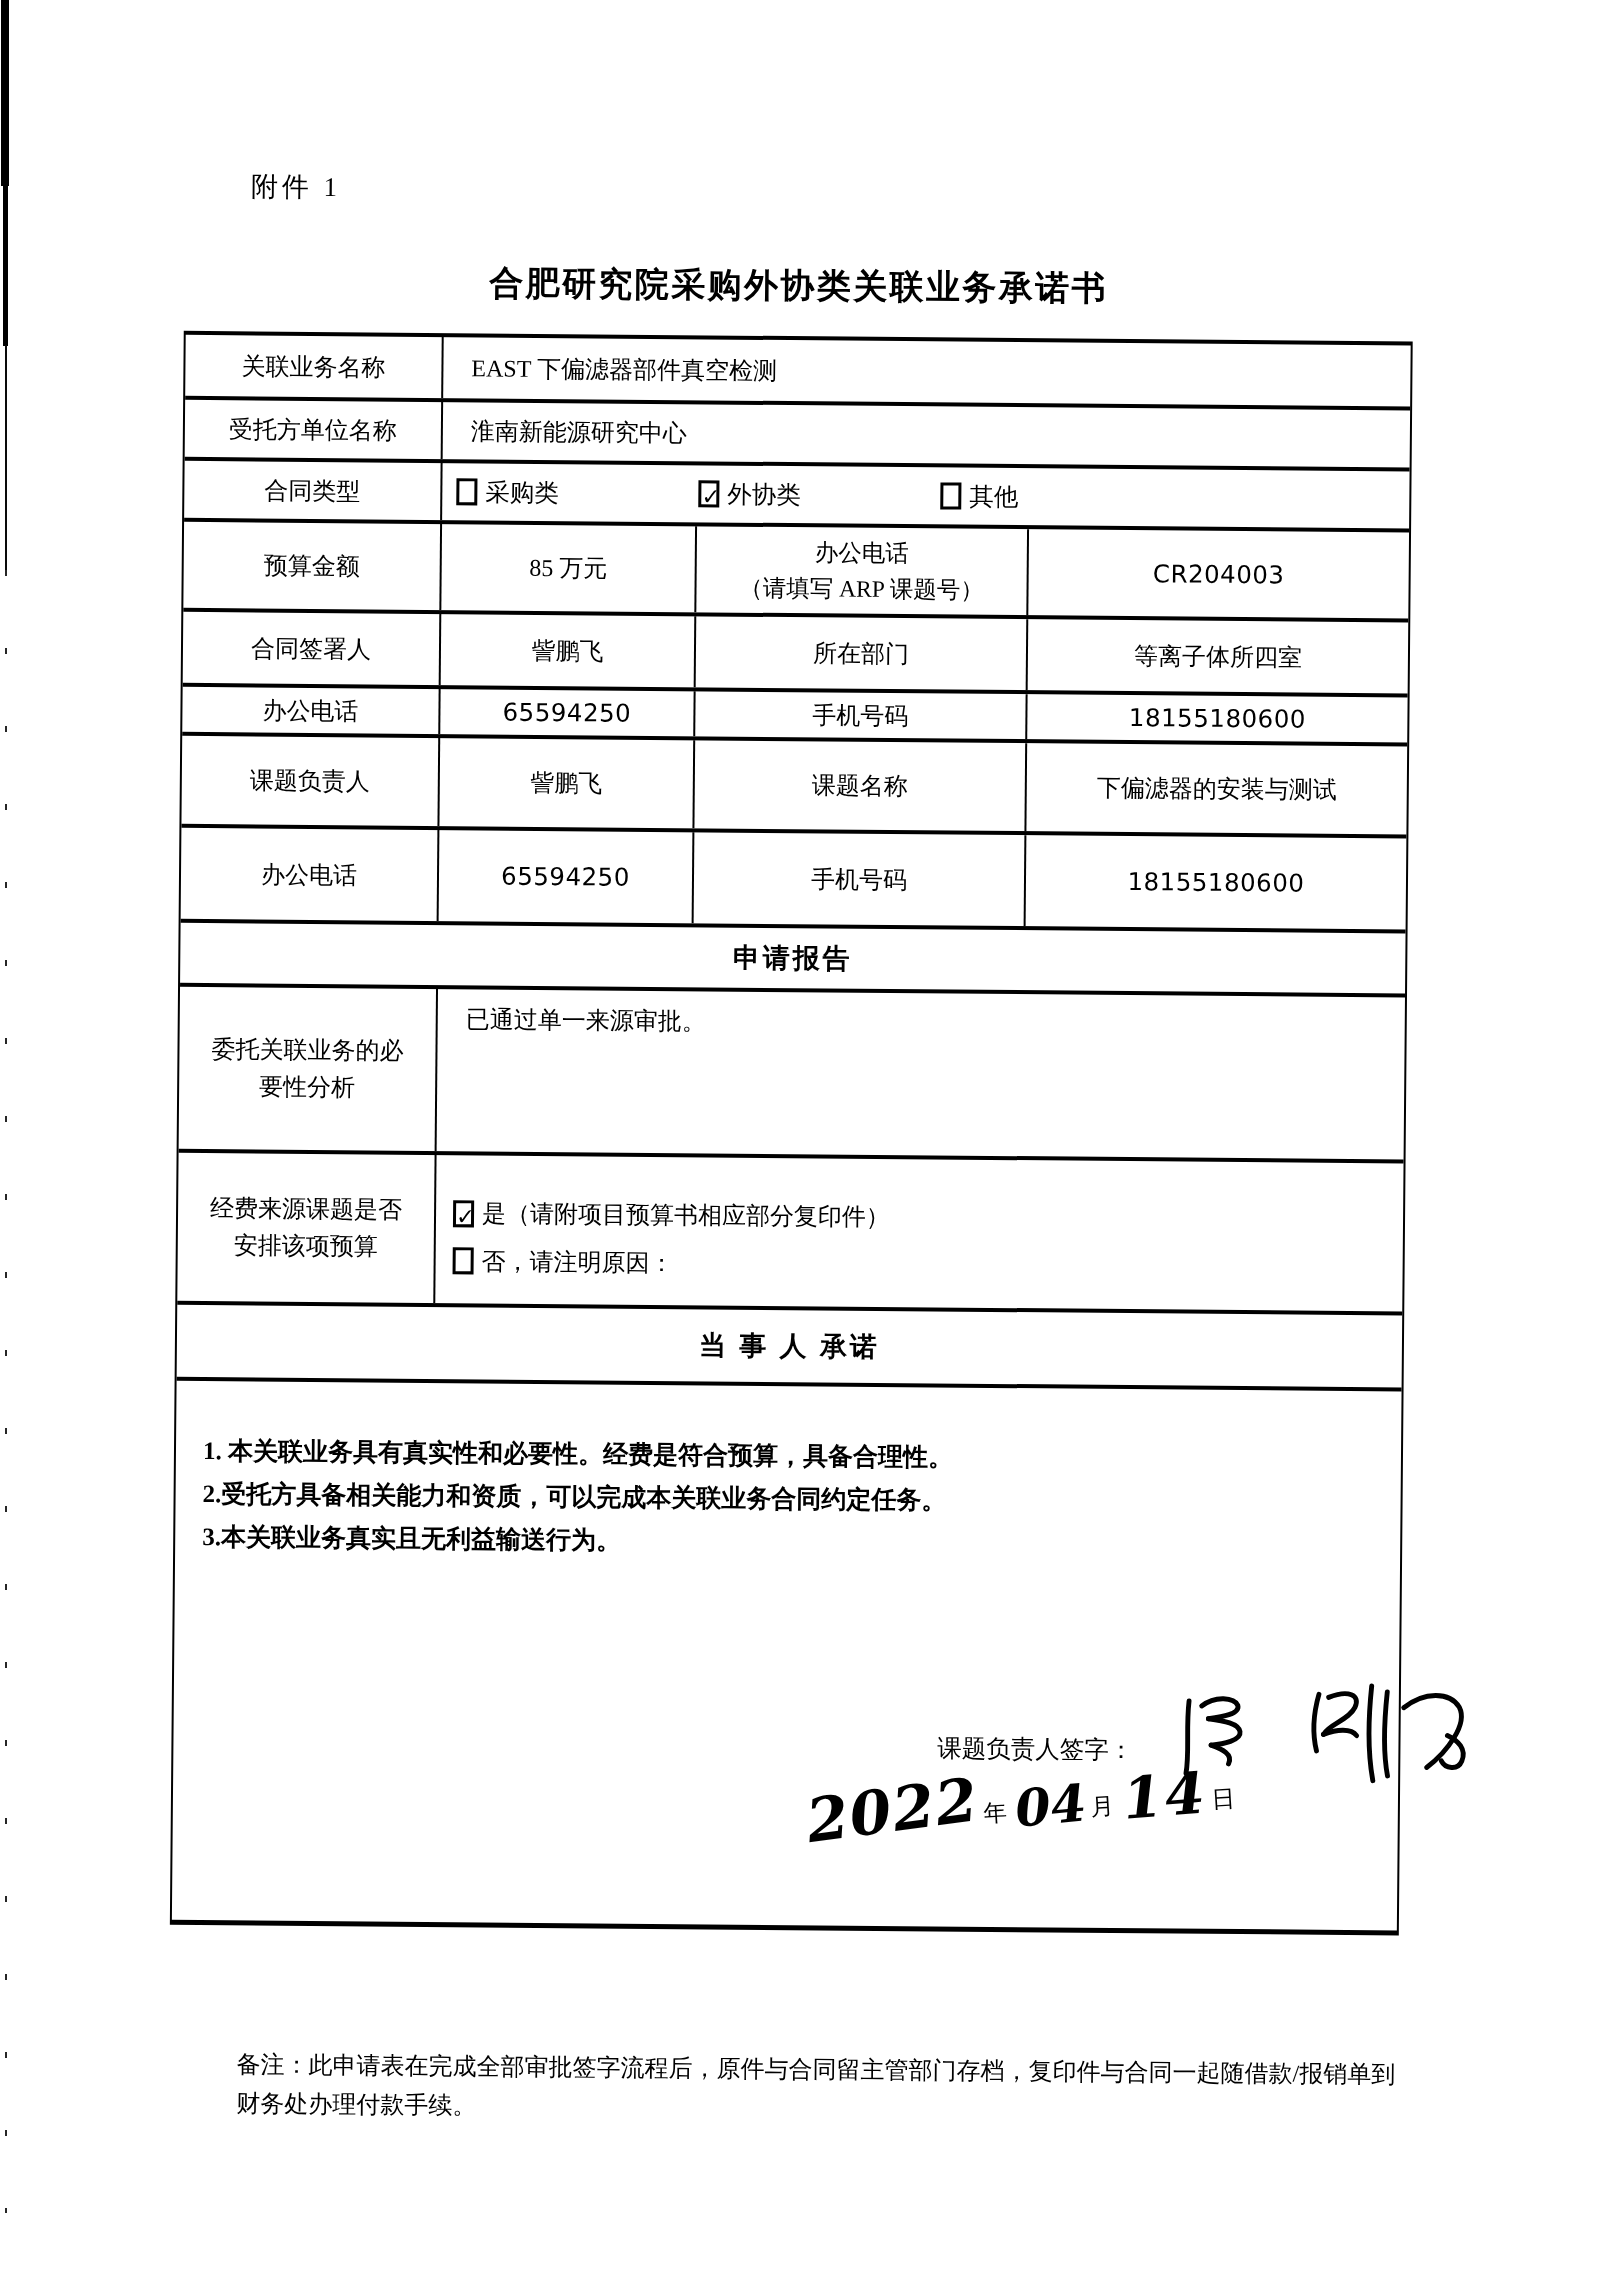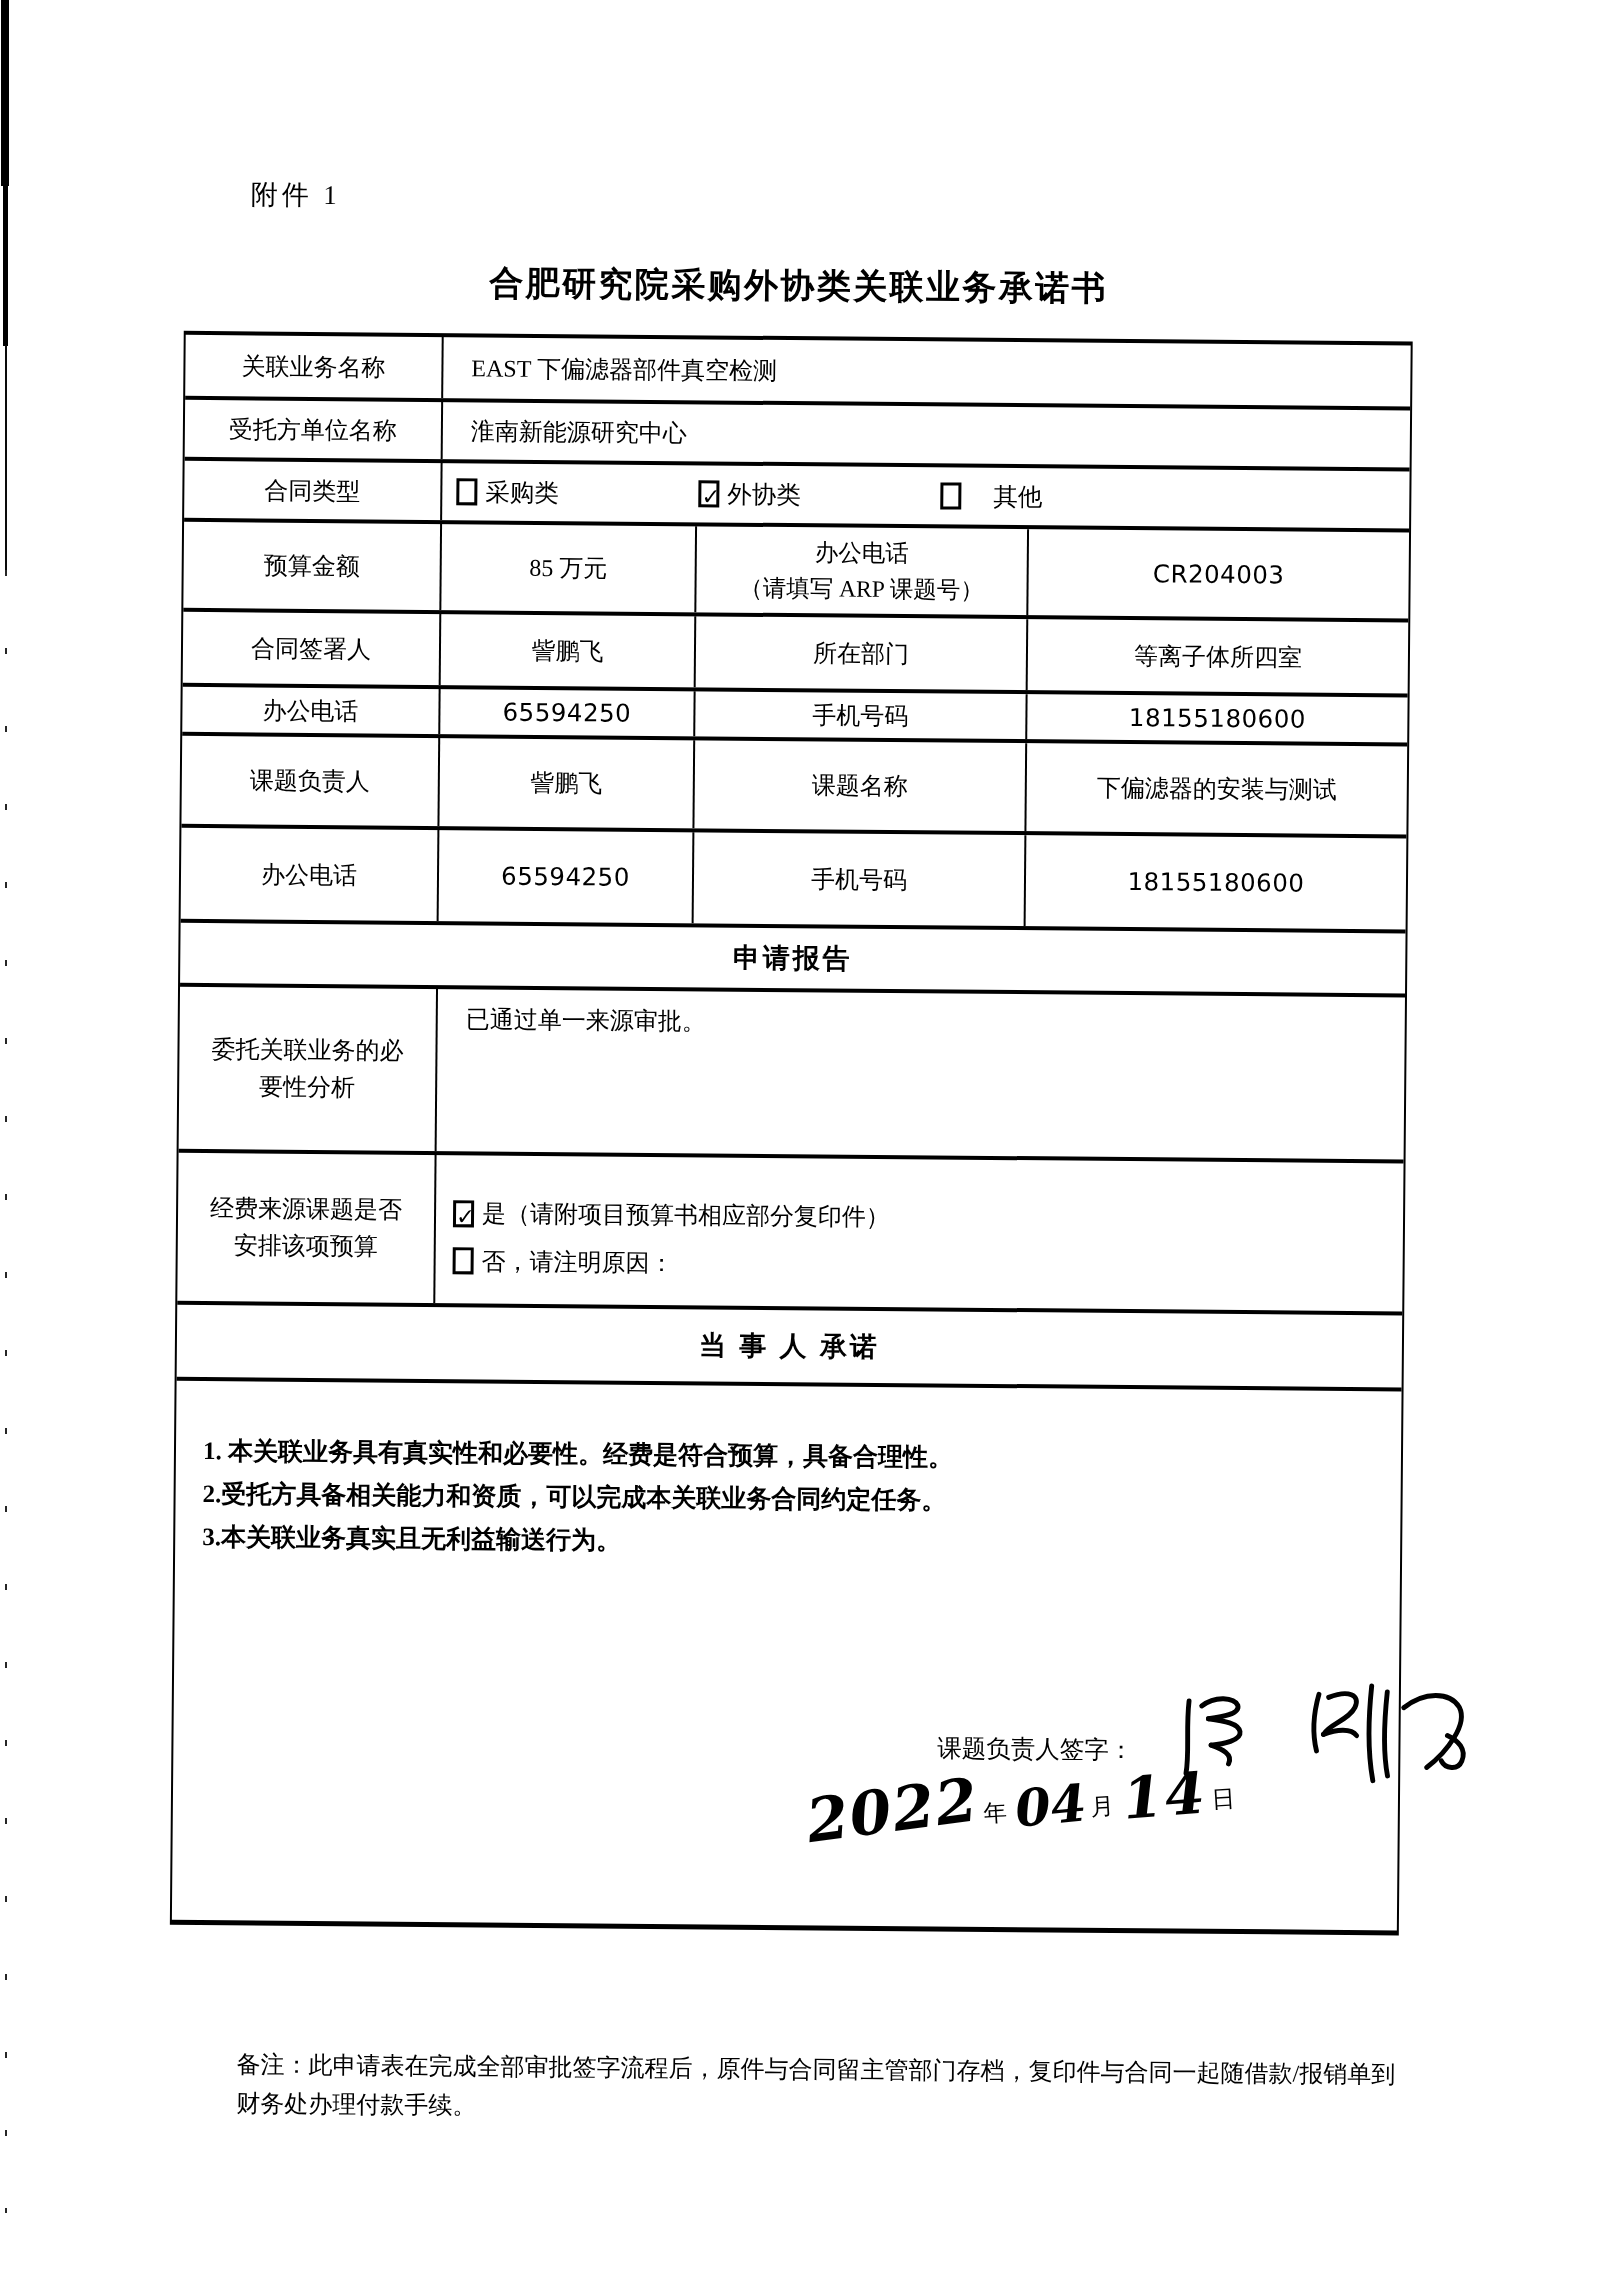--- a/index.html
+++ b/index.html
@@ -10,21 +10,21 @@
   
   .edge-a{position:absolute;left:1px;top:0;width:8.3px;height:186px;background:#000;}
   .edge-b{position:absolute;left:2.9px;top:185px;width:4.9px;height:161px;background:#000;}
   .edge-c{position:absolute;left:4.9px;top:345px;width:2.4px;height:225px;background:#0a0a0a;}
   .edge-d{position:absolute;left:5.4px;top:570px;width:2px;height:1643px;
           background:repeating-linear-gradient(to bottom,#000 0 5.9px,transparent 5.9px 78px);opacity:.85;}
 
   .sheet{position:absolute;left:0;top:0;width:1619px;height:2273px;
          transform:rotate(0.5deg);transform-origin:205px 303px;}
 
-  .attachment{position:absolute;left:250px;top:176px;font-size:27px;letter-spacing:3.9px;}
+  .attachment{position:absolute;left:250px;top:168px;font-size:27px;letter-spacing:3.9px;}
   .doc-title{position:absolute;left:184px;top:258px;width:1229px;text-align:center;
              font-size:34px;font-weight:bold;letter-spacing:2.4px;
              font-family:"Liberation Sans",sans-serif;}
 
   .form-table{position:absolute;left:184px;top:331px;width:1229px;box-sizing:border-box;
               border:2px solid #000;border-top-width:4.9px;border-bottom-width:5.4px;}
   .row{display:grid;box-sizing:border-box;border-top:4.4px solid #000;}
   .row:first-child{border-top:none;}
   .cols2{grid-template-columns:256px 1fr;}
   .cols4{grid-template-columns:256px 255px 332px 1fr;}
@@ -46,21 +46,21 @@
   .two-line{line-height:1.55;font-size:23.5px;}
 
   
   .opt{display:flex;align-items:center;font-size:24.5px;white-space:nowrap;}
   .cb{display:inline-block;width:21.5px;height:27px;border:3.4px solid #000;box-sizing:border-box;
       position:relative;margin-right:7.8px;flex:none;background:#fff;}
   .cb .tick{position:absolute;left:0.5px;top:2px;font-size:22.5px;line-height:22.5px;
             font-family:"DejaVu Sans",sans-serif;}
   .type-cell{justify-content:flex-start;padding-left:13.7px;}
   .type-cell .opt{width:242px;}
-  .type-cell .opt:last-child{width:auto;gap:24px;}
+  .type-cell .opt:last-child{width:auto;}
   .stack-cell{flex-direction:column;align-items:flex-start;justify-content:flex-start;
               padding:42px 14.7px 9.8px 16.6px;gap:15.6px;}
   .stack-cell .opt{font-size:24px;}
 
   
   .big-cell{display:block;position:relative;padding:0;text-align:left;}
   .commitments{padding:48px 29px 0 27px;font-weight:bold;font-size:25px;line-height:1.72;}
   .sig-label{position:absolute;left:764px;top:344px;font-size:24.5px;white-space:nowrap;}
   .sig-svg{position:absolute;left:1000px;top:286px;}
   .date-line{position:absolute;left:633px;top:379px;transform:rotate(-4deg);

